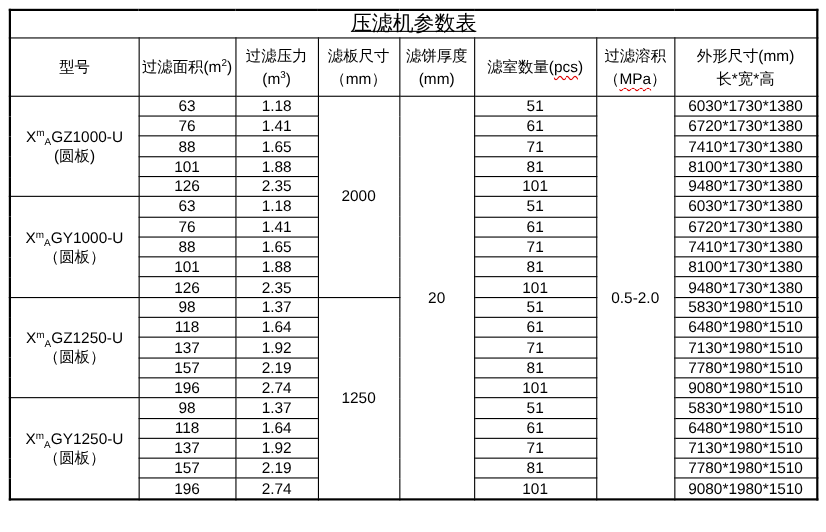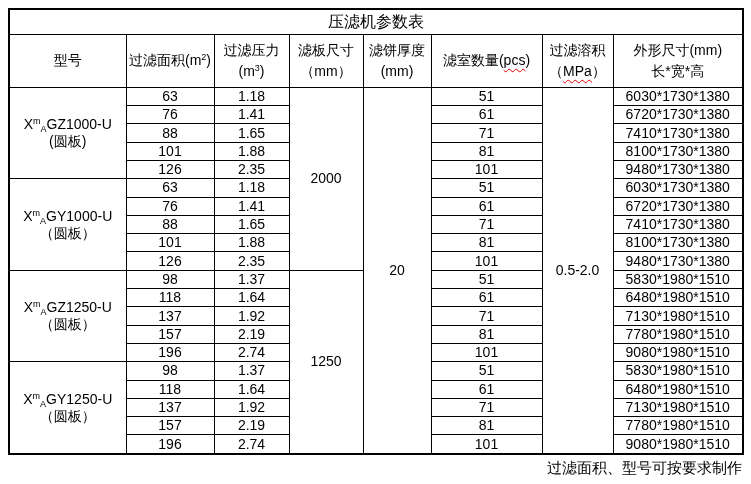--- a/index.html
+++ b/index.html
@@ -29,22 +29,23 @@
     text-align: center;
     vertical-align: middle;
     padding: 0;
     font-size: 14px;
     line-height: 17px;
     overflow: hidden;
     white-space: nowrap;
   }
   tr.title-row td {
     height: 25px;
-    font-size: 16px;
+    font-size: 19px;
     line-height: 23px;
+    text-decoration: underline;
   }
   tr.header-row td {
     height: 52px;
     font-size: 14px;
     line-height: 21px;
   }
   tr.data-row { height: 18px; }
   td.model-cell { line-height: 19px; margin-left: 32px; }
   sup, sub { font-size: 9px; line-height: 0; }
   sup { vertical-align: 5px; }
@@ -248,14 +249,13 @@
         </tr>
         <tr class="data-row">
           <td>196</td>
           <td>2.74</td>
           <td>101</td>
           <td>9080*1980*1510</td>
         </tr>
       </tbody>
   </table>
 
-  <div class="footer-note">过滤面积、型号可按要求制作</div>
 </div>
 
 </body></html>

